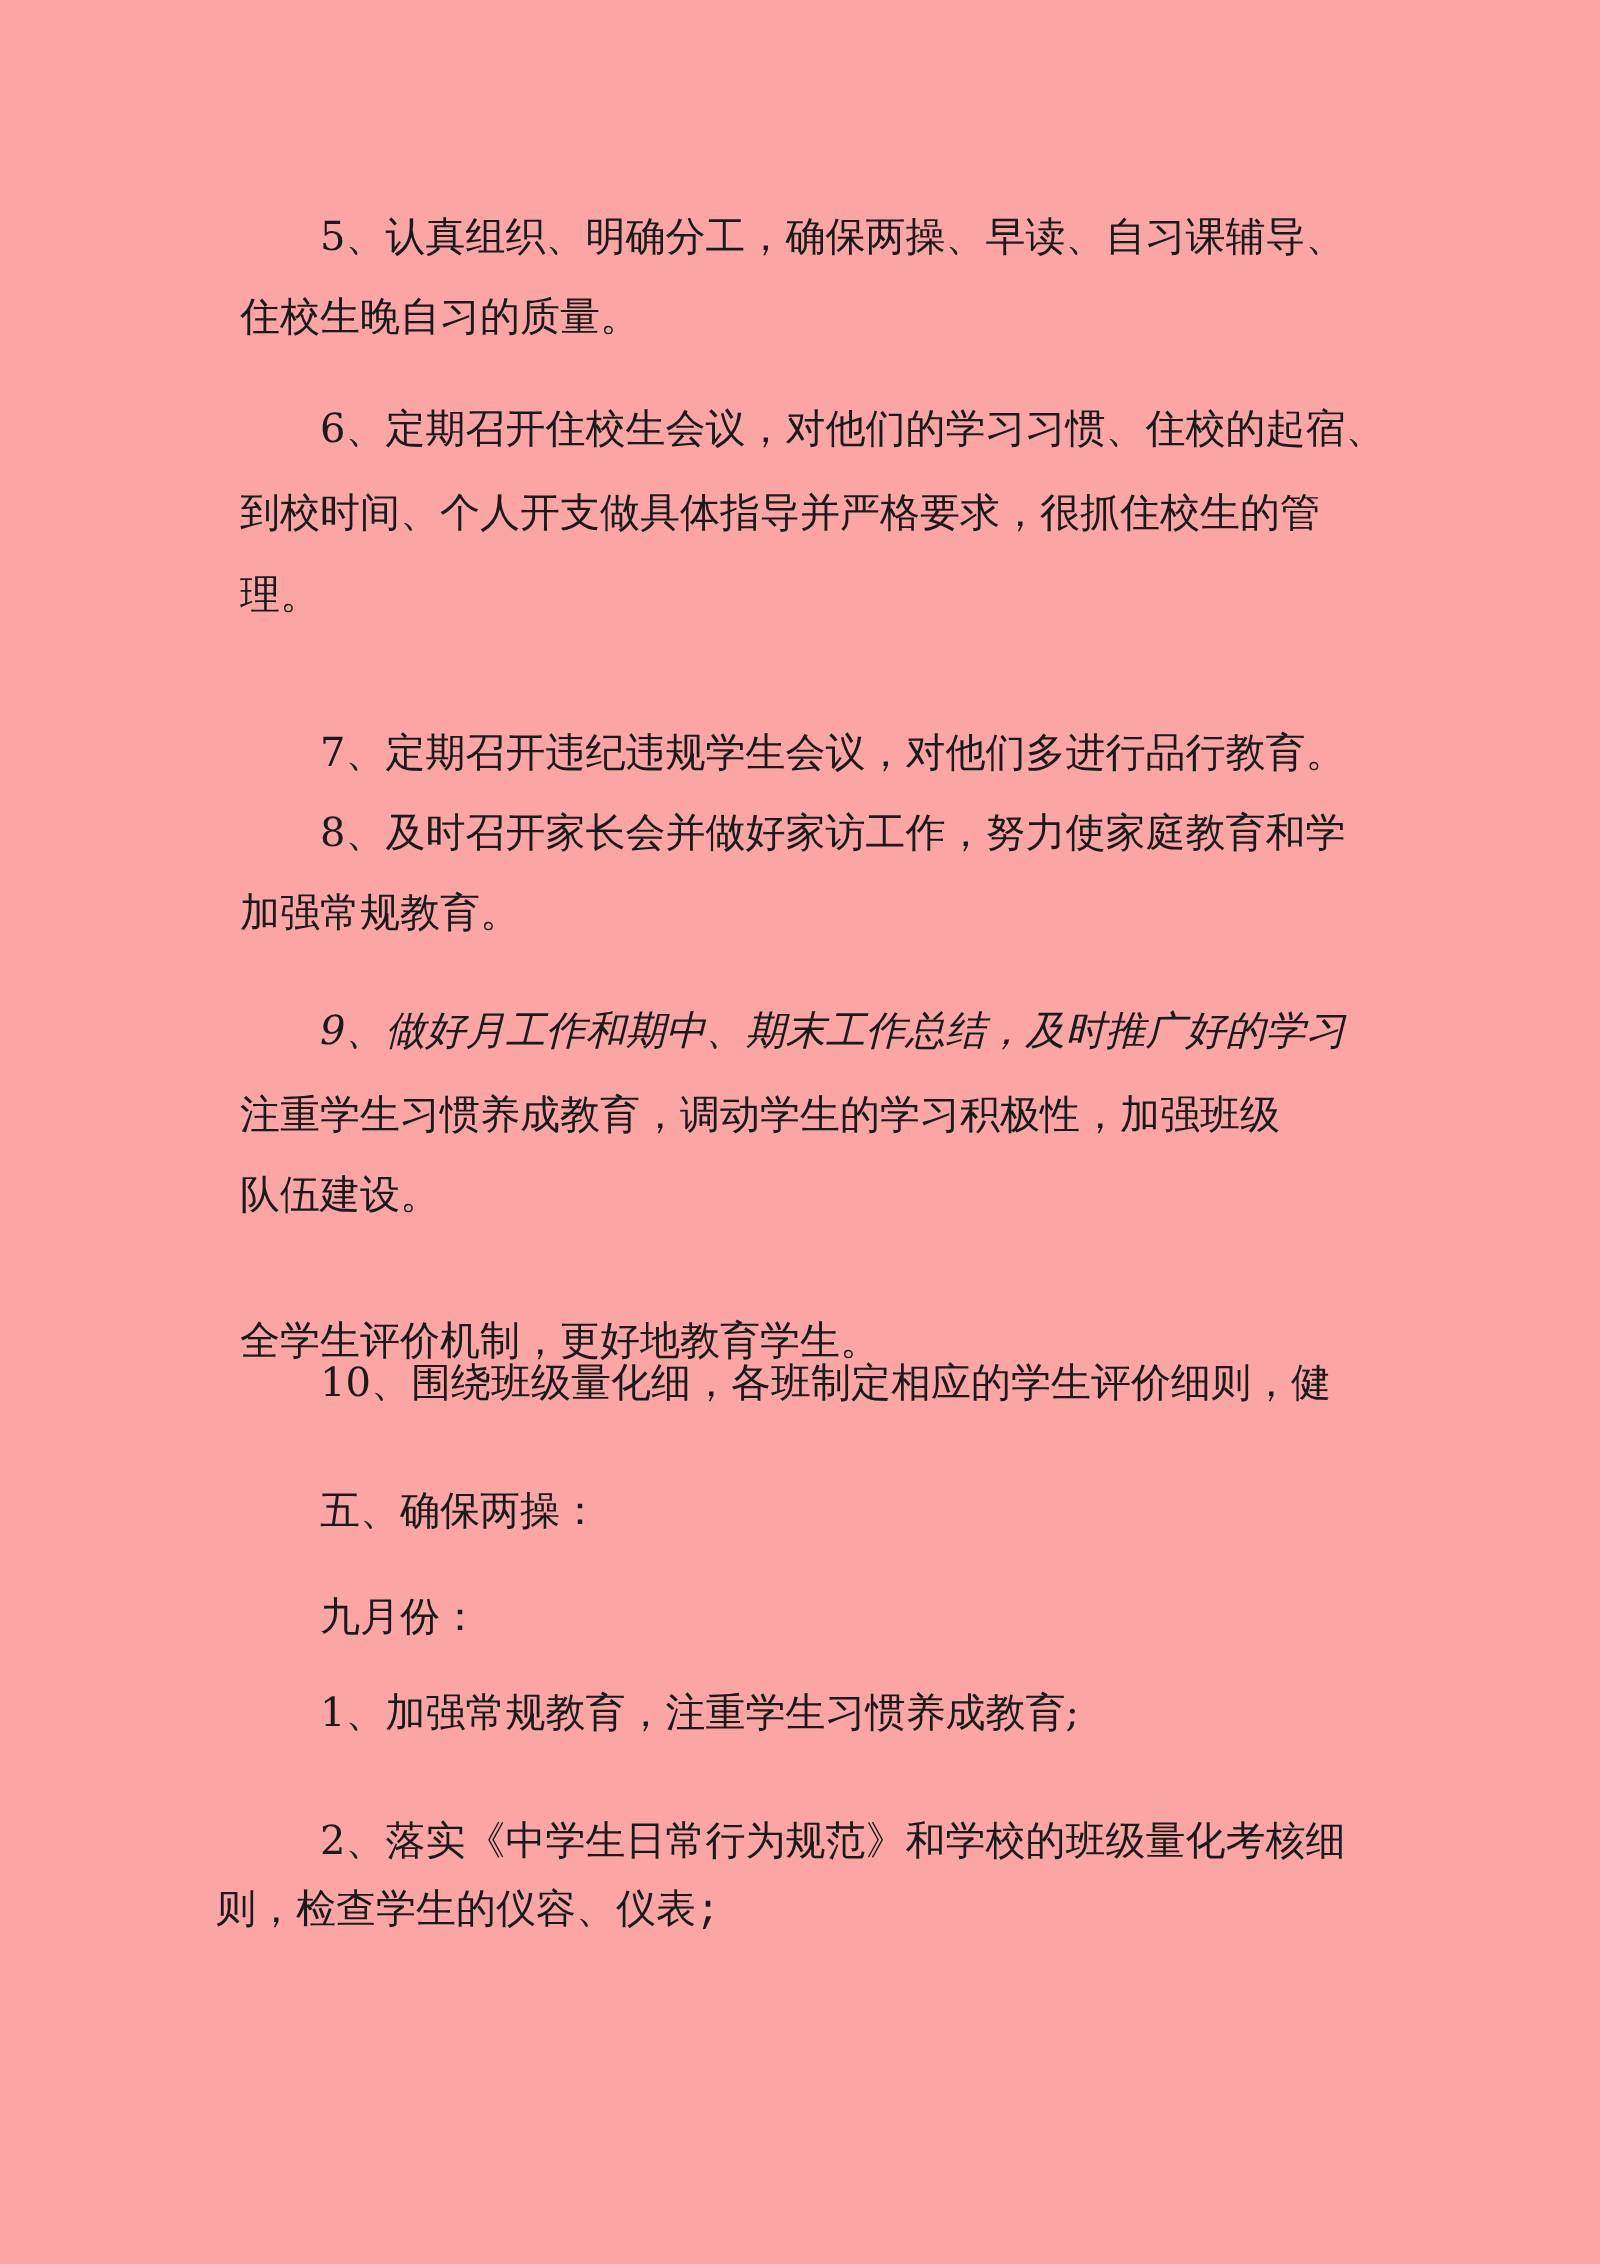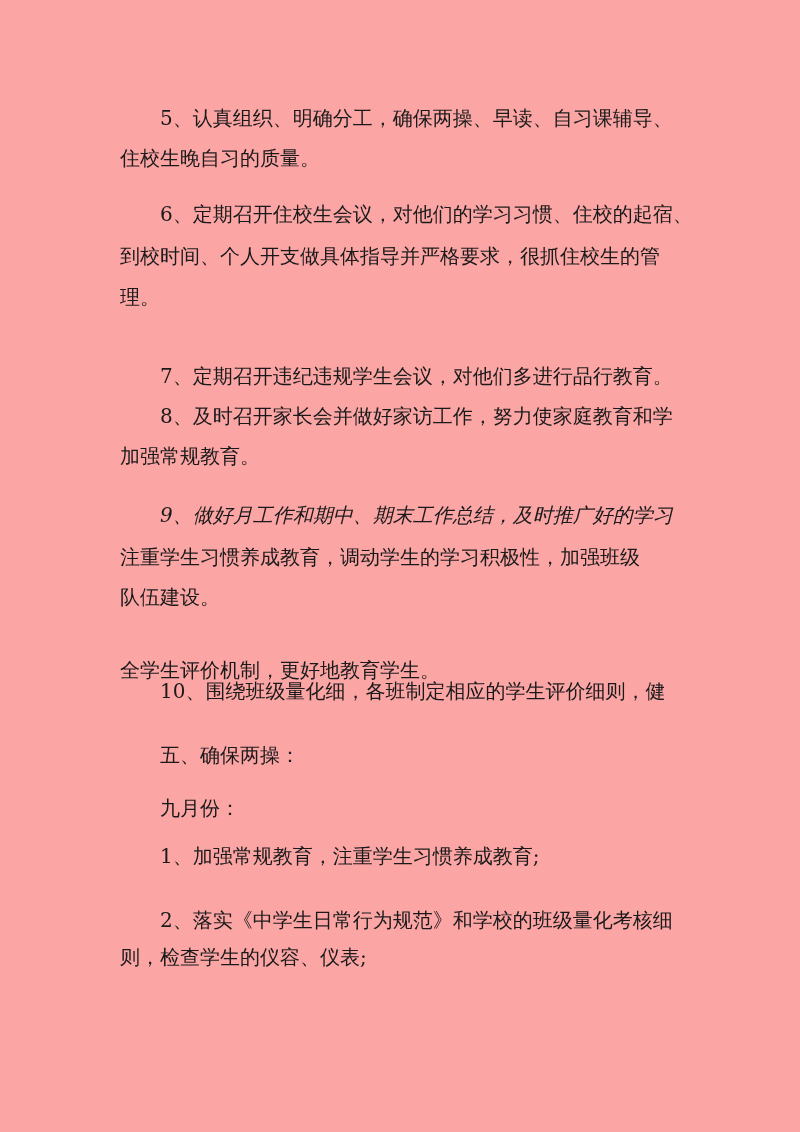--- a/index.html
+++ b/index.html
@@ -75,16 +75,16 @@
   <div>
     <div class="line" style="left:160px; top:788px;">九月份：</div>
   </div>
 
   <div>
     <div class="line" style="left:160px; top:816px;margin-top:20px;">1、加强常规教育，注重学生习惯养成教育;</div>
   </div>
 
   <div>
     <div class="line" style="left:160px; top:900px;">2、落实《中学生日常行为规范》和学校的班级量化考核细</div>
-    <div class="line" style="left:120px; top:937px;">则，检查学生的仪容、仪表;</div>
+    <div class="line" style="left:108px; top:937px;font-family:Liberation Mono, monospace;">则，检查学生的仪容、仪表;</div>
   </div>
 
 </div>
 
 </body></html>

